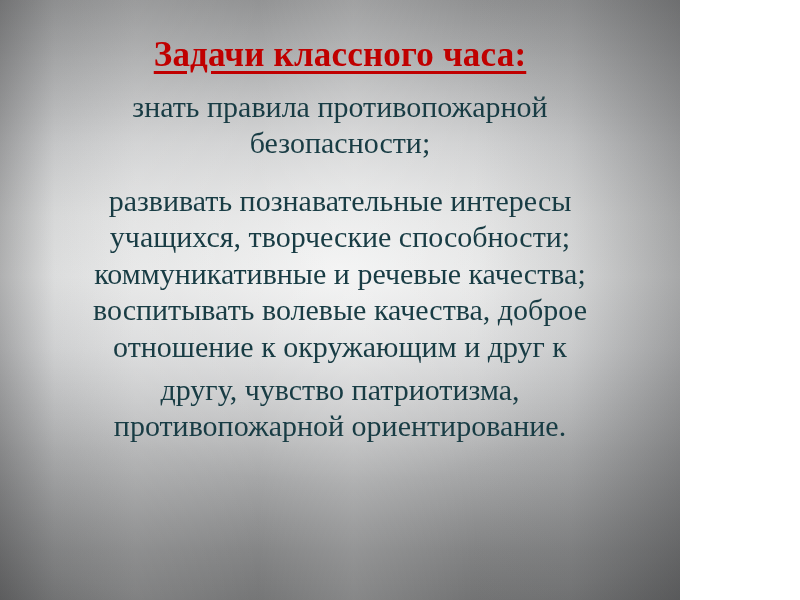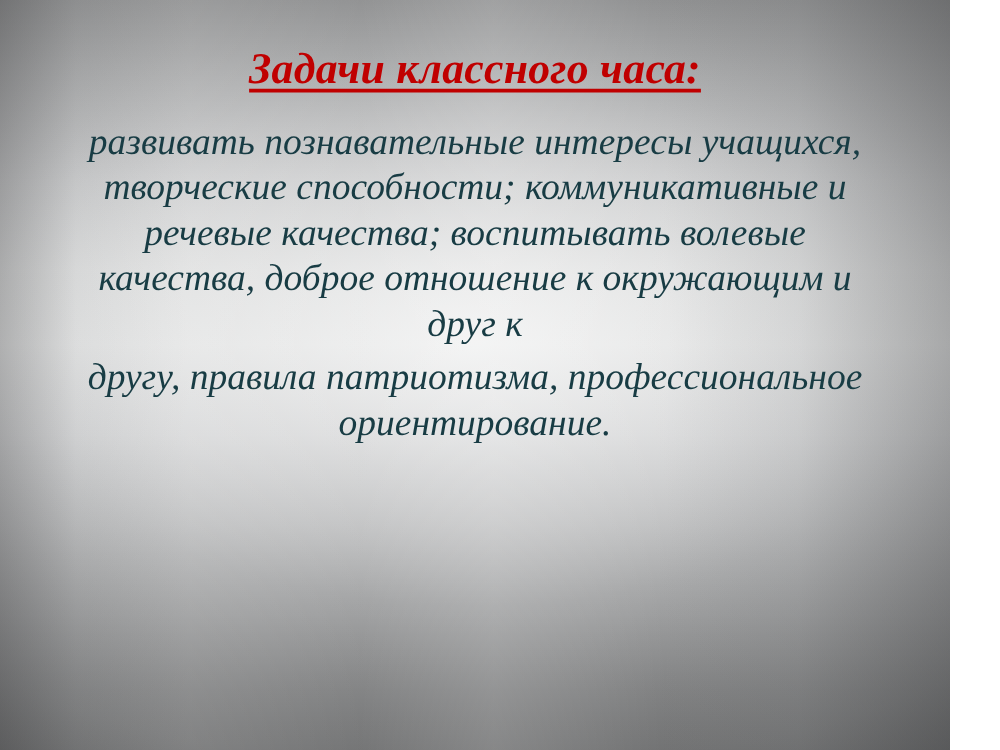--- a/index.html
+++ b/index.html
@@ -9,21 +9,21 @@
   }
   body {
     width: 800px;
     height: 600px;
     overflow: hidden;
     font-family: "Liberation Serif", serif;
   }
 
   .slide {
     position: relative;
-    width: 760px;
+    width: 680px;
     height: 600px;
     box-sizing: border-box;
     
     background:
       radial-gradient(ellipse 120% 85% at 50% 45%,
           rgba(255,255,255,0.55) 0%,
           rgba(240,240,240,0.30) 22%,
           rgba(200,200,200,0.05) 42%,
           rgba(120,120,120,0.22) 68%,
           rgba(70,70,70,0.42) 100%),
@@ -31,21 +31,20 @@
           #8f9091 0%,
           #a9aaab 10%,
           #c9cacb 24%,
           #dcdddd 36%,
           #e2e3e3 46%,
           #d3d4d5 58%,
           #b9babb 70%,
           #9a9b9c 82%,
           #7e7f80 92%,
           #6d6e6f 100%);
-    font-style: italic;
   }
   
   .slide::after {
     content: "";
     position: absolute;
     inset: 0;
     pointer-events: none;
     background:
       linear-gradient(90deg,
         rgba(60,60,62,0.30) 0%,
@@ -97,18 +96,19 @@
 </style>
 </head>
 <body>
 
 <div class="slide">
   <div class="content">
 
     <h1 class="title">Задачи классного часа: </h1>
 
     <div class="body-block">
+      <p class="para p1">знать правила противопожарной безопасности;</p>
       <p class="para p2">развивать познавательные интересы учащихся, творческие способности; коммуникативные и речевые качества; воспитывать волевые качества, доброе отношение к окружающим и друг к</p>
-      <p class="para p3">другу, правила патриотизма, профессиональное ориентирование.</p>
+      <p class="para p3">другу, чувство патриотизма, противопожарной ориентирование.</p>
     </div>
 
   </div>
 </div>
 
 </body></html>

